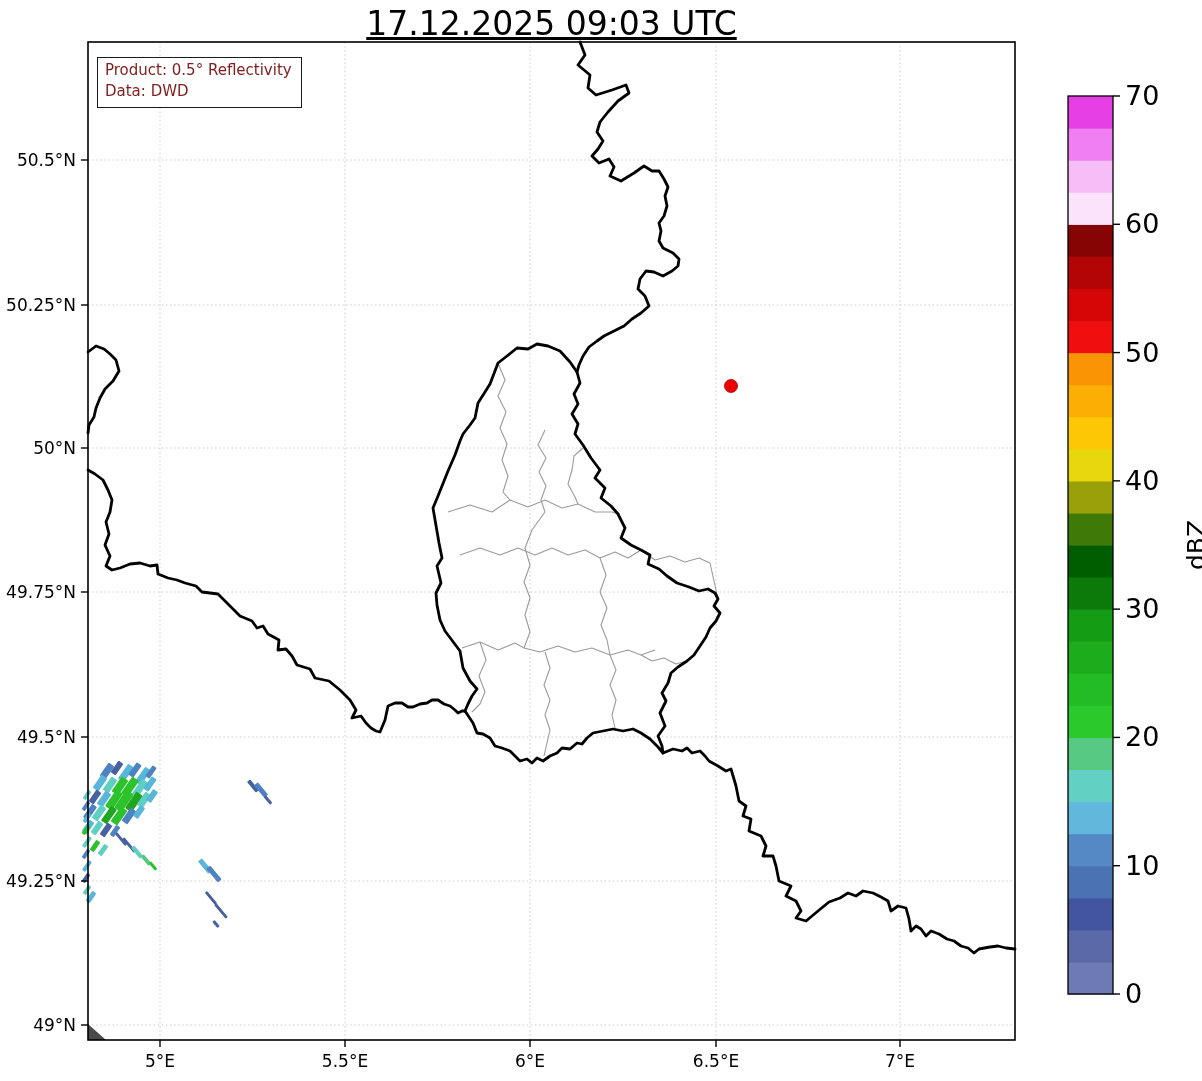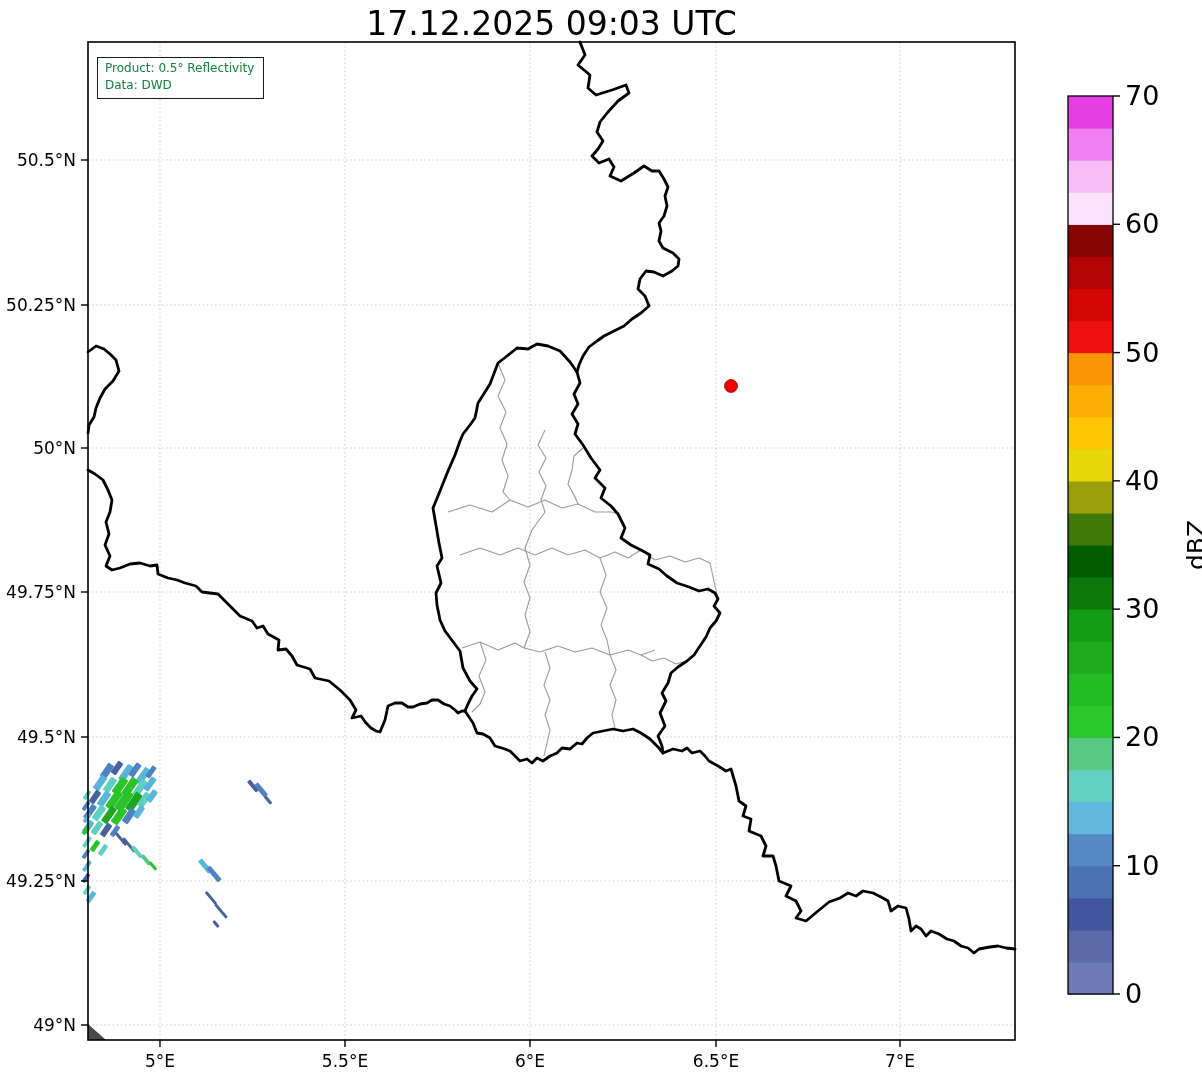--- a/index.html
+++ b/index.html
@@ -1,21 +1,21 @@
 <!DOCTYPE html>
 <html><head>
 <meta charset="utf-8">
 <style>
   html,body{margin:0;padding:0;background:#ffffff;}
   .page{position:relative;width:1202px;height:1081px;background:#ffffff;overflow:hidden;
         font-family:"DejaVu Sans","Liberation Sans",sans-serif;}
   .fig-title{position:absolute;left:88px;top:4px;width:927px;text-align:center;
-             font-size:33px;color:#000;white-space:nowrap;}
+             font-size:33px;color:#000;white-space:nowrap;text-decoration:underline;}
   .info-box{position:absolute;left:97px;top:57px;background:#ffffff;border:1.3px solid #1a1a1a;
-            padding:2px 9px 4px 7px;font-size:12px;line-height:1.42;color:#15803d;z-index:5;}
+            padding:2px 9px 4px 7px;font-size:15px;line-height:1.42;color:#7f1d1d;z-index:5;}
   svg{position:absolute;left:0;top:0;}
   text{font-family:"DejaVu Sans","Liberation Sans",sans-serif;fill:#000;}
   .axis-tick-label{font-size:17px;}
   .cbar-tick-label{font-size:27px;}
   .cbar-axis-label{font-size:25px;}
 </style>
 </head>
 <body>
 
 <div class="page">

